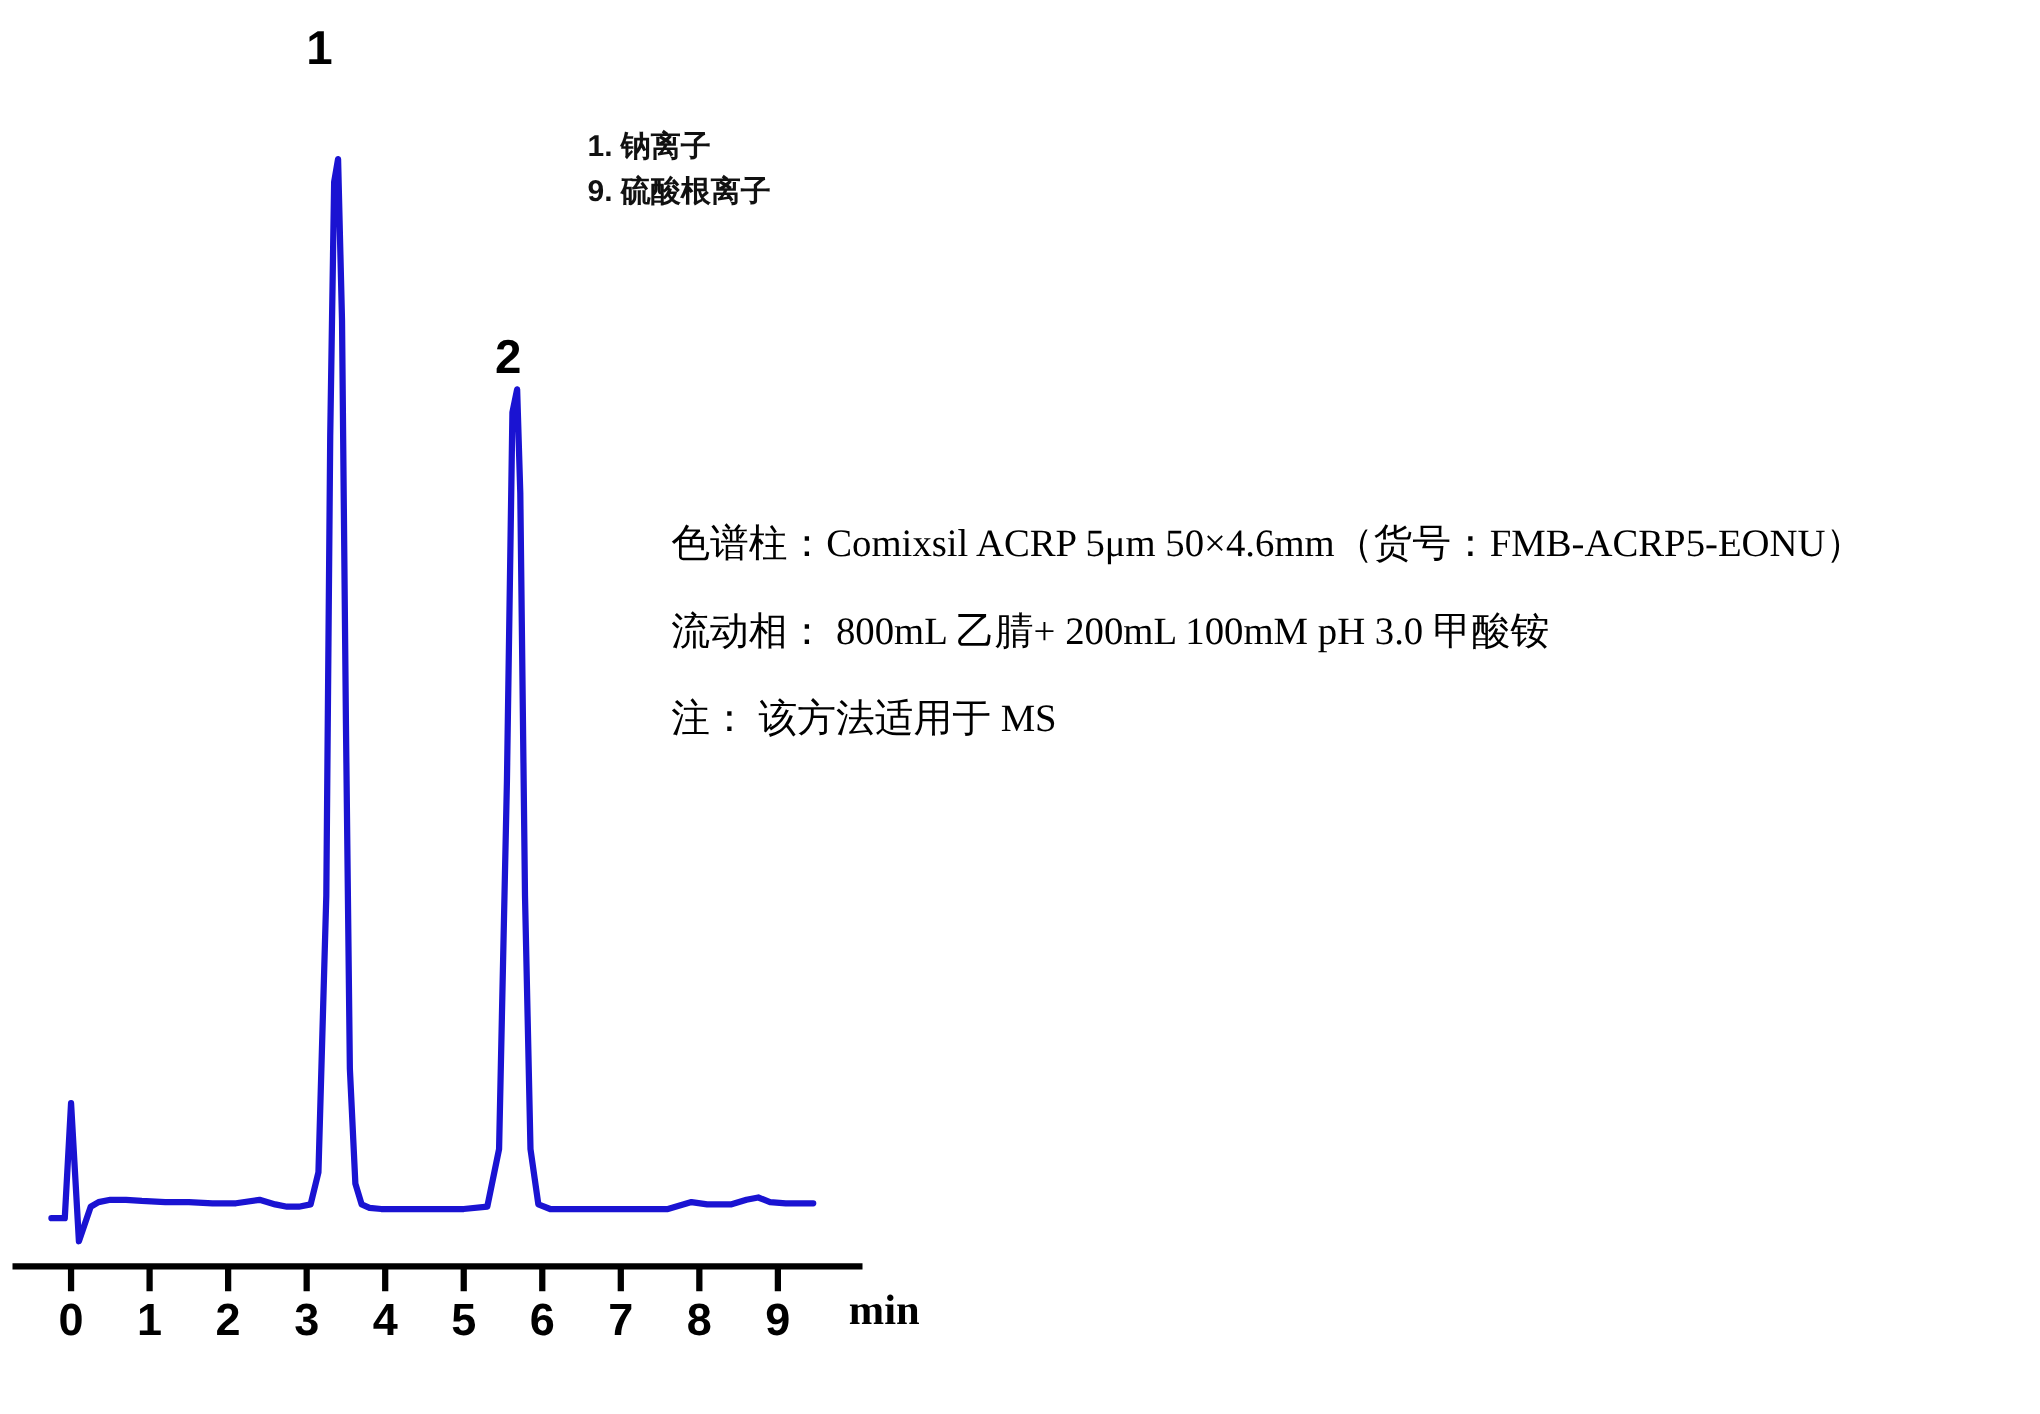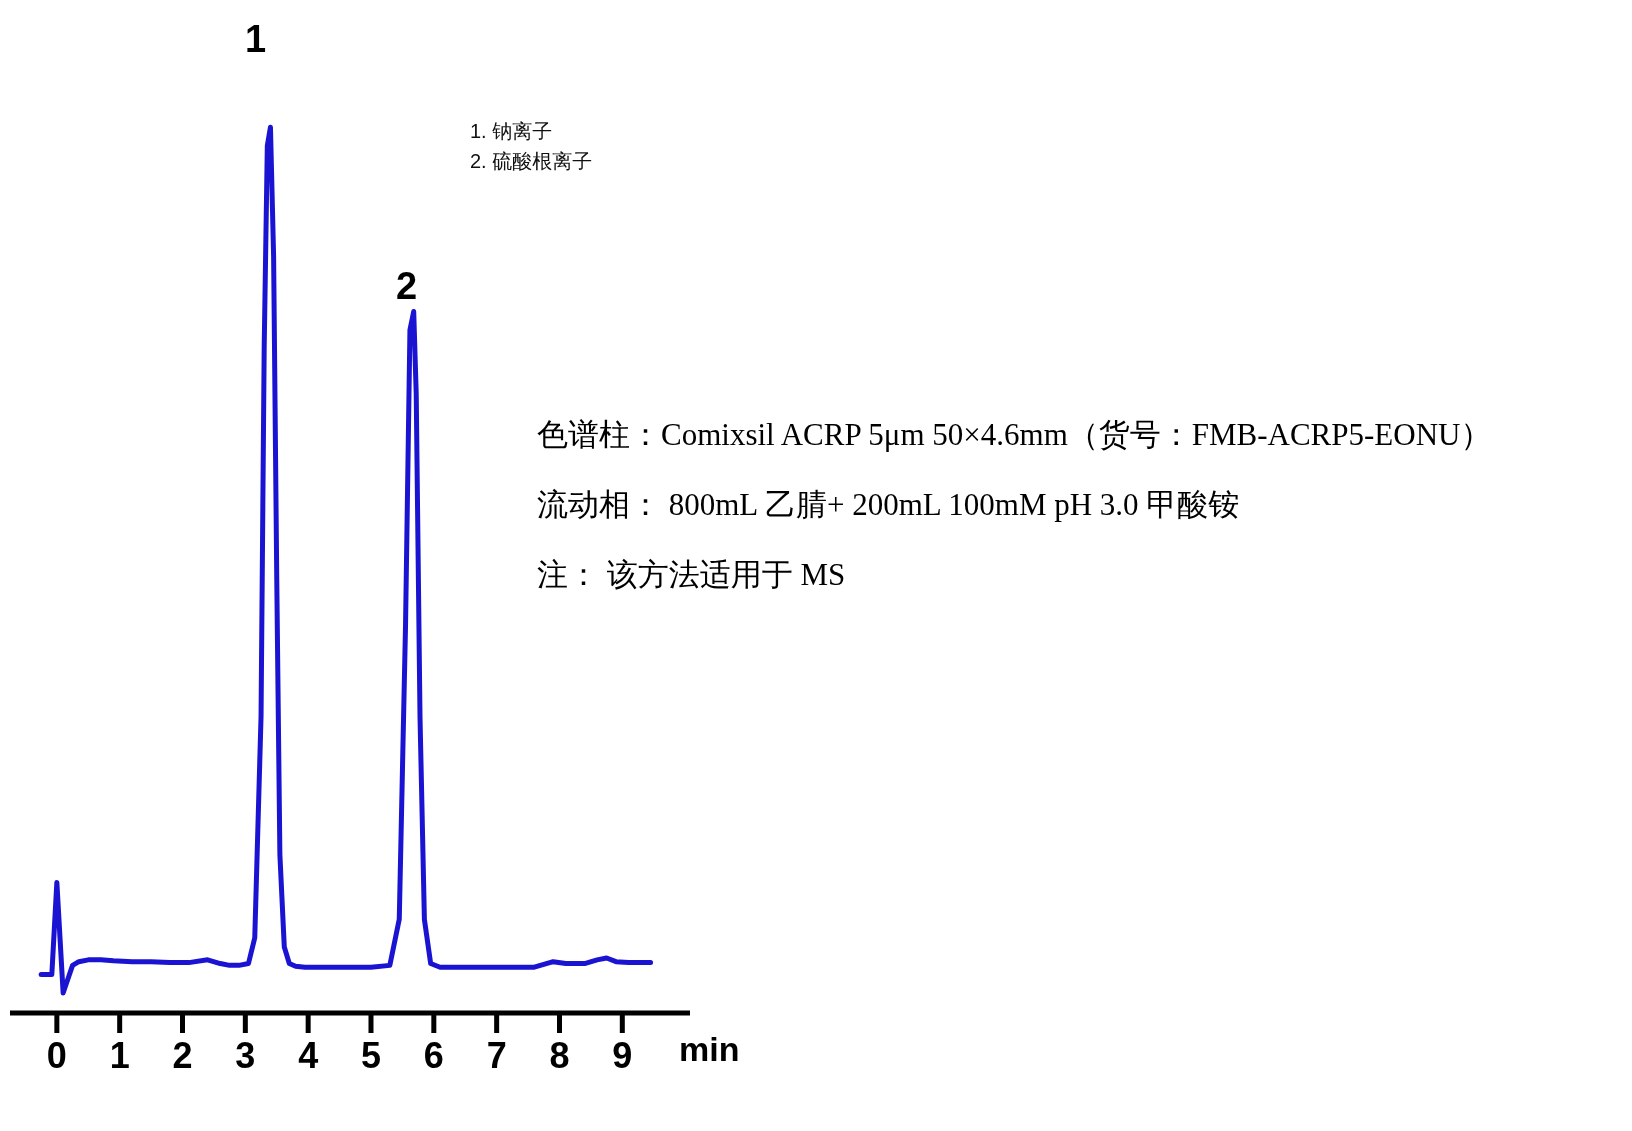--- a/index.html
+++ b/index.html
@@ -50,35 +50,36 @@
     font-size: 36px;
     line-height: 1;
     color: #000000;
     width: 40px;
     text-align: center;
   }
   #axis-unit {
     position: absolute;
     left: 679px;
     top: 1030px;
-    font-family: Liberation Sans, sans-serif;
+    font-family: Liberation Serif, serif;
     font-weight: bold;
     font-size: 34px;
     color: #000000;
   }
 
   
   #legend {
     position: absolute;
     left: 470px;
-    top: 116px;
+    top: 100px;
     font-family: "Liberation Sans", sans-serif;
-    font-size: 20px;
+    font-size: 24px;
     line-height: 1.5;
     color: #111111;
+    font-weight: bold;
   }
   #legend .legend-item { white-space: nowrap; }
 
   
   #method-block {
     position: absolute;
     left: 537px;
     top: 372px;
     width: 1060px;
     font-family: "Liberation Serif", serif;
@@ -131,20 +132,20 @@
       <div class="axis-tick" style="left: 476.646px; top: 1038px;">7</div>
       <div class="axis-tick" style="left: 539.475px; top: 1038px;">8</div>
       <div class="axis-tick" style="left: 602.303px; top: 1038px;">9</div>
     </div>
 
   <div id="axis-unit">min</div>
 </div>
 
 <div id="legend">
   <div class="legend-item">1. 钠离子</div>
-  <div class="legend-item">2. 硫酸根离子</div>
+  <div class="legend-item">9. 硫酸根离子</div>
 </div>
 
 <div id="method-block">
   <div class="method-line">色谱柱：Comixsil ACRP 5μm 50×4.6mm（货号：FMB-ACRP5-EONU）</div>
   <div class="method-line">流动相： 800mL 乙腈+ 200mL 100mM pH 3.0  甲酸铵</div>
   <div class="method-line">注： 该方法适用于 MS</div>
 </div>
 
 </body></html>

